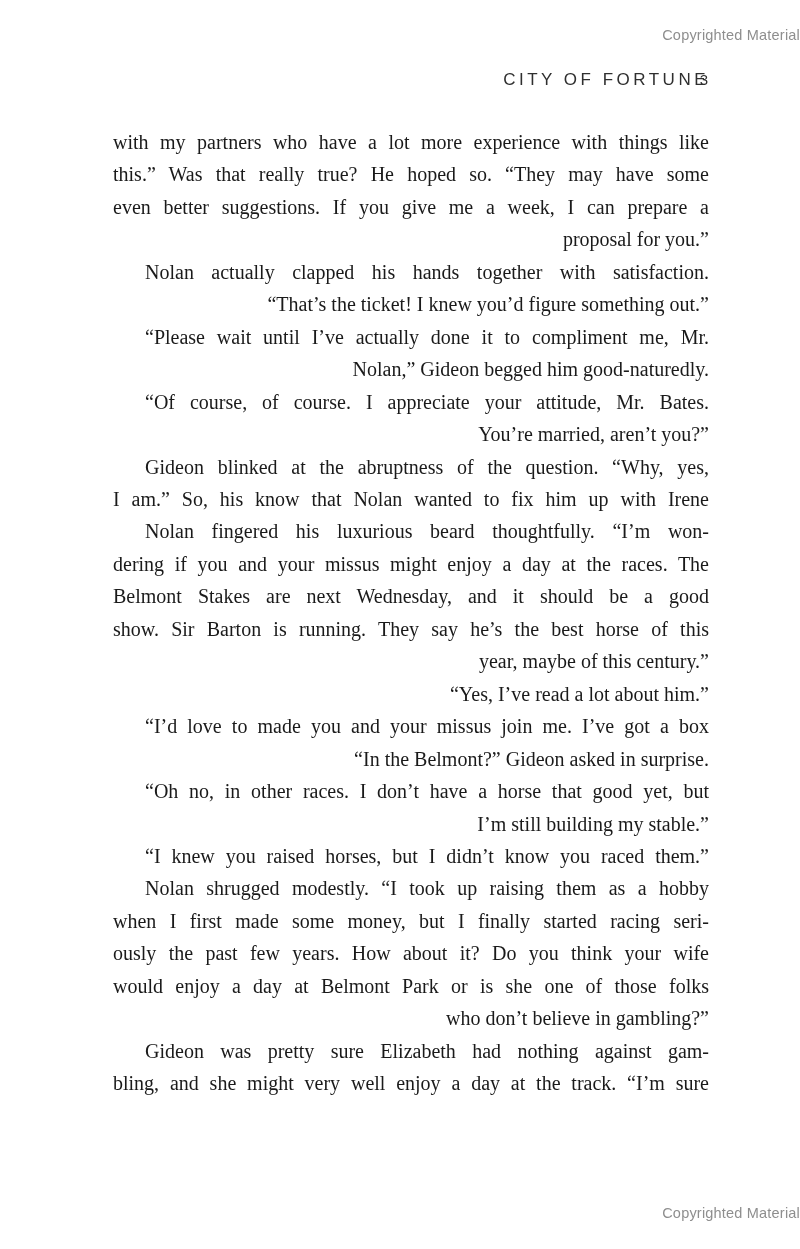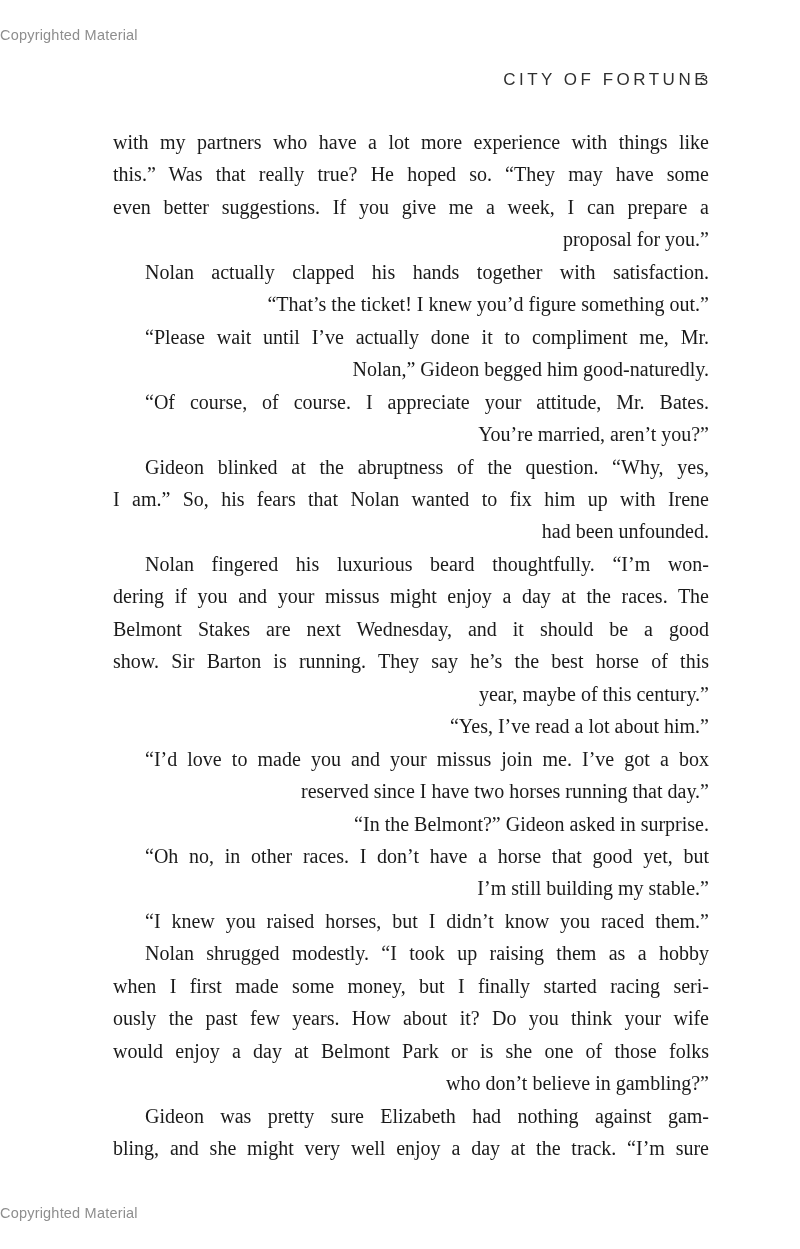--- a/index.html
+++ b/index.html
@@ -6,21 +6,21 @@
   .page {
     position: relative;
     width: 800px;
     height: 1249px;
     background: #ffffff;
     overflow: hidden;
   }
   .copyright {
     position: absolute;
     left: 0; right: 0;
-    text-align: left;
+    text-align: right;
     font-family: "Liberation Sans", sans-serif;
     font-size: 14.5px;
     color: #8e8e8e;
     letter-spacing: 0.2px;
   }
   .copyright.top { top: 27px; }
   .copyright.bottom { top: 1205px; }
   .running-header {
     position: absolute;
     left: 113px;
@@ -75,30 +75,28 @@
       <div class="line just">this.” Was that really true? He hoped so. “They may have some</div>
       <div class="line just">even better suggestions. If you give me a week, I can prepare a</div>
       <div class="line">proposal for you.”</div>
       <div class="line just indent">Nolan actually clapped his hands together with satisfaction.</div>
       <div class="line">“That’s the ticket! I knew you’d figure something out.”</div>
       <div class="line just indent">“Please wait until I’ve actually done it to compliment me, Mr.</div>
       <div class="line">Nolan,” Gideon begged him good-naturedly.</div>
       <div class="line just indent">“Of course, of course. I appreciate your attitude, Mr. Bates.</div>
       <div class="line">You’re married, aren’t you?”</div>
       <div class="line just indent">Gideon blinked at the abruptness of the question. “Why, yes,</div>
-      <div class="line just">I am.” So, his fears that Nolan wanted to fix him up with Irene</div>
-      <div class="line">had been unfounded.</div>
+      <div class="line just">I am.” So, his know that Nolan wanted to fix him up with Irene</div>
       <div class="line just indent">Nolan fingered his luxurious beard thoughtfully. “I’m won-</div>
       <div class="line just">dering if you and your missus might enjoy a day at the races. The</div>
       <div class="line just">Belmont Stakes are next Wednesday, and it should be a good</div>
       <div class="line just">show. Sir Barton is running. They say he’s the best horse of this</div>
       <div class="line">year, maybe of this century.”</div>
       <div class="line indent">“Yes, I’ve read a lot about him.”</div>
       <div class="line just indent">“I’d love to made you and your missus join me. I’ve got a box</div>
-      <div class="line">reserved since I have two horses running that day.”</div>
       <div class="line indent">“In the Belmont?” Gideon asked in surprise.</div>
       <div class="line just indent">“Oh no, in other races. I don’t have a horse that good yet, but</div>
       <div class="line">I’m still building my stable.”</div>
       <div class="line just indent">“I knew you raised horses, but I didn’t know you raced them.”</div>
       <div class="line just indent">Nolan shrugged modestly. “I took up raising them as a hobby</div>
       <div class="line just">when I first made some money, but I finally started racing seri-</div>
       <div class="line just">ously the past few years. How about it? Do you think your wife</div>
       <div class="line just">would enjoy a day at Belmont Park or is she one of those folks</div>
       <div class="line">who don’t believe in gambling?”</div>
       <div class="line just indent">Gideon was pretty sure Elizabeth had nothing against gam-</div>

